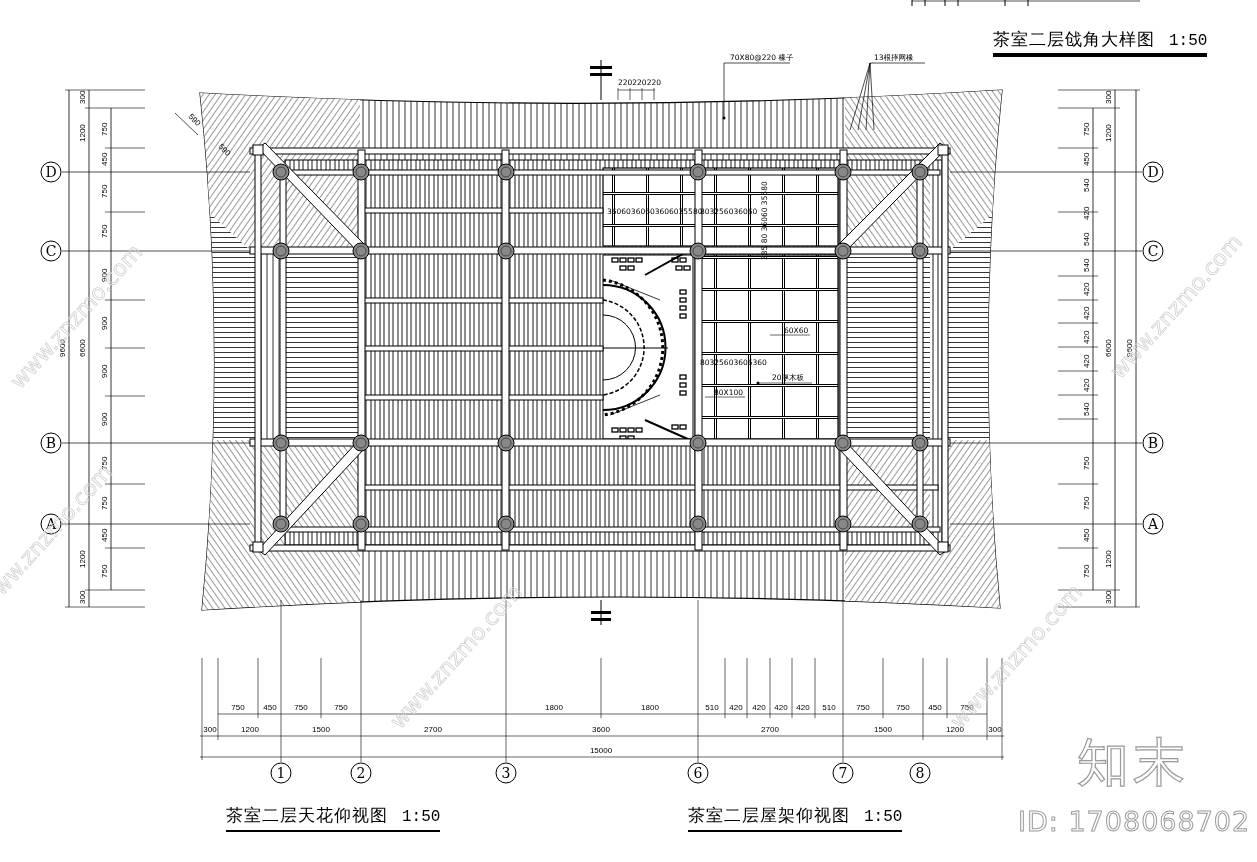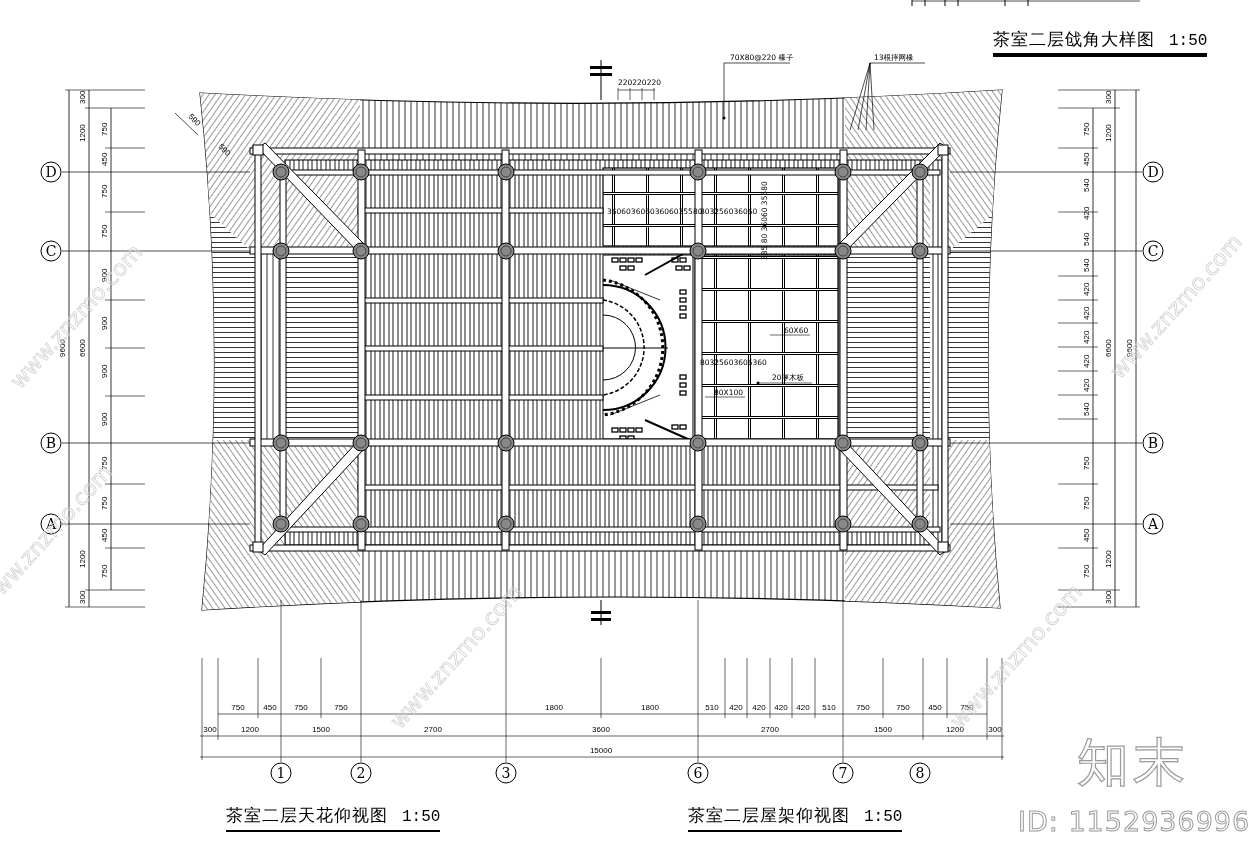--- a/index.html
+++ b/index.html
@@ -498,13 +498,13 @@
   <div class="title-rule" style="height:2px; bottom:-5px;"></div>
 </div>
 
 <div class="title-block" style="left:688px; top:804px;">
   <span class="title-text">茶室二层屋架仰视图</span>
   <span class="title-scale">1:50</span>
   <div class="title-rule" style="height:2px; bottom:-5px;"></div>
 </div>
 
 <div class="wm-brand">知末</div>
-<div class="wm-id">ID: 1152936996</div>
+<div class="wm-id">ID: 1708068702</div>
 
 </body></html>

